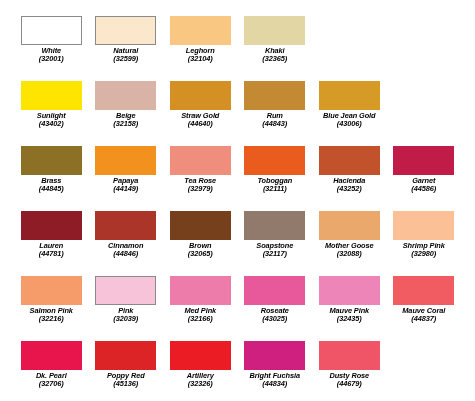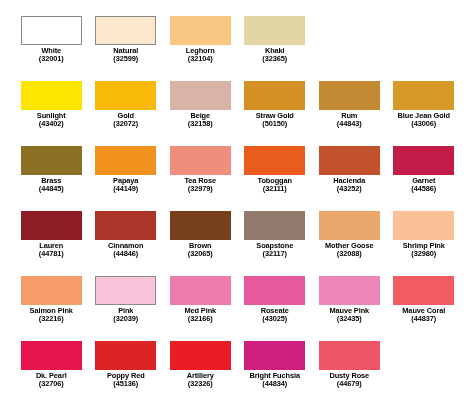--- a/index.html
+++ b/index.html
@@ -18,20 +18,21 @@
     height: 401px;
     position: relative;
     box-sizing: border-box;
     padding: 16px 14px 0 14px;
   }
   .color-row {
     display: flex;
     flex-direction: row;
     width: 447px;
     height: 65px;
+    font-style: italic;
   }
   .color-cell {
     width: 74.5px;
     box-sizing: border-box;
     display: flex;
     flex-direction: column;
     align-items: center;
     padding: 0 1px;
   }
   .swatch {
@@ -88,33 +89,28 @@
         <div class="cell-code">(32365)</div>
       </div>
     </div>
     <div class="color-row">
       <div class="color-cell">
         <div class="swatch" style="background: rgb(253, 229, 0);"></div>
         <div class="cell-label">Sunlight</div>
         <div class="cell-code">(43402)</div>
       </div>
       <div class="color-cell">
-        <div class="swatch" style="background: rgb(249, 185, 8);"></div>
-        <div class="cell-label">Gold</div>
-        <div class="cell-code">(32072)</div>
-      </div>
-      <div class="color-cell">
         <div class="swatch" style="background: rgb(217, 179, 165);"></div>
         <div class="cell-label">Beige</div>
         <div class="cell-code">(32158)</div>
       </div>
       <div class="color-cell">
         <div class="swatch" style="background: rgb(213, 144, 35);"></div>
         <div class="cell-label">Straw Gold</div>
-        <div class="cell-code">(50150)</div>
+        <div class="cell-code">(44640)</div>
       </div>
       <div class="color-cell">
         <div class="swatch" style="background: rgb(195, 138, 51);"></div>
         <div class="cell-label">Rum</div>
         <div class="cell-code">(44843)</div>
       </div>
       <div class="color-cell">
         <div class="swatch" style="background: rgb(214, 154, 39);"></div>
         <div class="cell-label">Blue Jean Gold</div>
         <div class="cell-code">(43006)</div>

